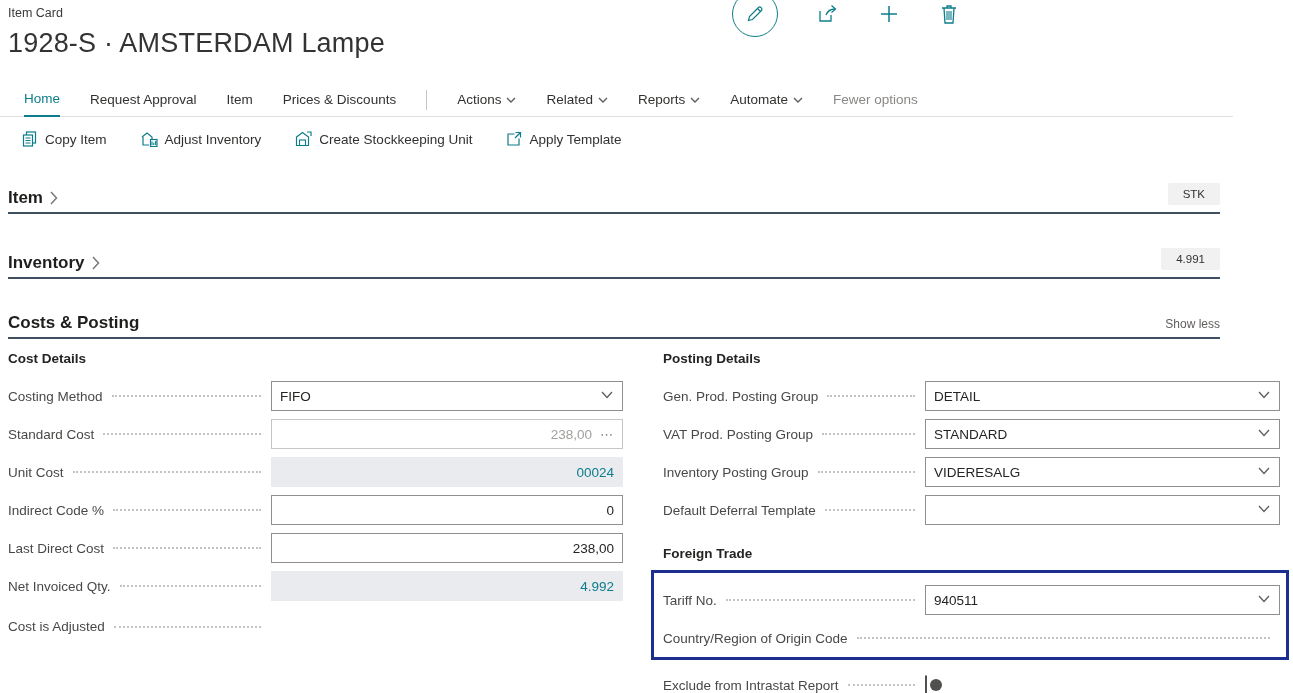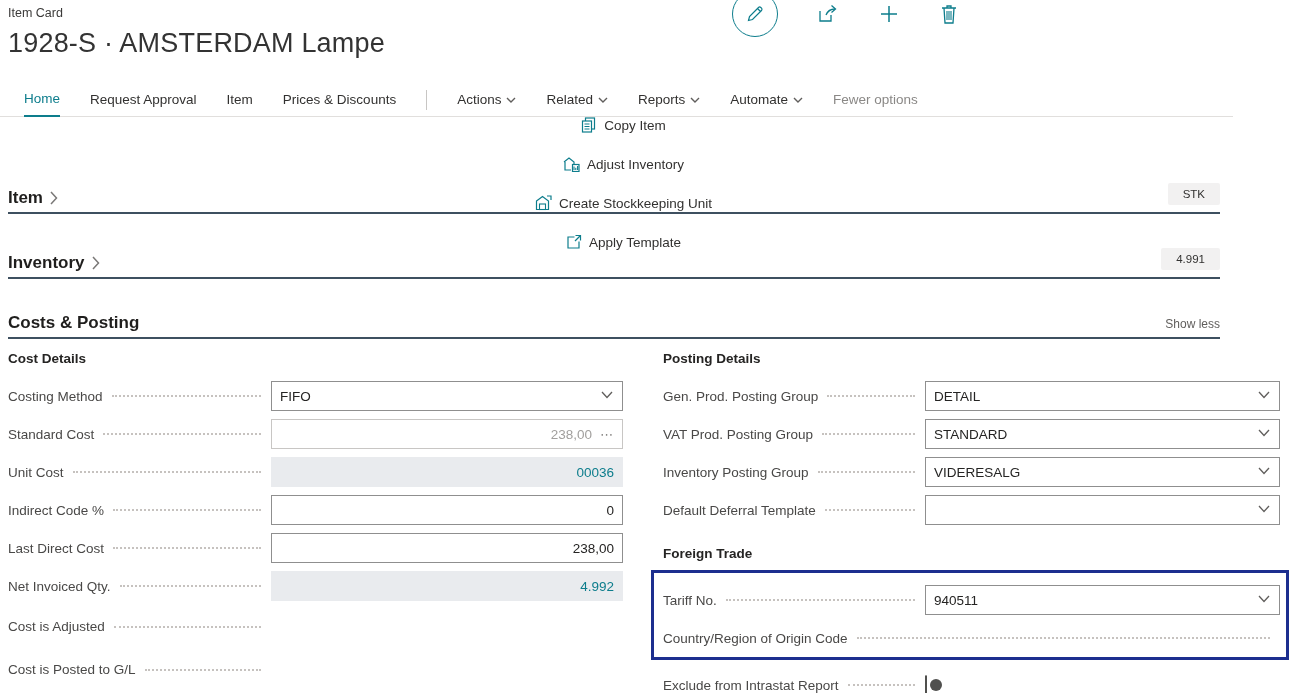--- a/index.html
+++ b/index.html
@@ -23,21 +23,21 @@
     border-bottom:1px solid #e1dfdd; margin-top:24px; }
   .menu-item { font-size:13.5px; color:#323130; cursor:pointer; height:34px; line-height:30px;
     display:flex; align-items:center; gap:5px; white-space:nowrap; }
   .menu-item.active { color:#0d7d8c; border-bottom:2.5px solid #0d7d8c; font-weight:400; }
   .menu-item.muted { color:#8a8886;text-align:right; }
   .menu-divider { width:1px; height:20px; background:#c8c6c4; }
   .chev { width:10px; height:6px; }
   .chev polyline { fill:none; stroke:#605e5c; stroke-width:1.4; }
 
   
-  .ribbon-row { display:flex; align-items:center; gap:23px; padding:0 8px 0 22px; height:44px;flex-direction:column; }
+  .ribbon-row { display:flex; align-items:center; gap:34px; padding:0 8px 0 22px; height:44px; }
   .ribbon-item { display:flex; align-items:center; gap:7px; font-size:13.5px; color:#323130; cursor:pointer; white-space:nowrap; }
   .ribbon-item svg { display:block; }
 
   
   .section { padding:0 13px 0 8px; }
   .sec-head { display:flex; align-items:flex-end; justify-content:space-between; }
   .sec-title { font-size:17px; font-weight:700; color:#1f1e1d; display:flex; align-items:center; gap:6px; cursor:pointer; }
   .sec-title .chevr { width:9px; height:14px; }
   .sec-title .chevr polyline { fill:none; stroke:#7a7877; stroke-width:1.5; }
   .sec-badge { background:#f2f1f1; font-size:11.5px; color:#323130; padding:5px 15px; border-radius:2px; margin-bottom:3px; cursor:pointer; }
@@ -248,21 +248,21 @@
           <span class="assist-edit">⋯</span>
         </div>
           </div>
       </div>
 
       <div class="frow">
         <span class="flabel">Unit Cost</span>
         <span class="dots"></span>
         <div class="ctrl">
             <div class="field-plain">
-          <span class="link-val">00036</span>
+          <span class="link-val">00024</span>
         </div>
           </div>
       </div>
 
       <div class="frow">
         <span class="flabel">Indirect Code %</span>
         <span class="dots"></span>
         <div class="ctrl">
             <div class="field-box">
           <span class="val-right">0</span>
@@ -289,25 +289,20 @@
         </div>
           </div>
       </div>
 
       <div class="frow toggle-row">
         <span class="flabel">Cost is Adjusted</span>
         <span class="dots"></span>
         <div class="ctrl"><span class="toggle on-disabled"><span class="knob"></span></span></div>
       </div>
 
-      <div class="frow toggle-row">
-        <span class="flabel">Cost is Posted to G/L</span>
-        <span class="dots"></span>
-        <div class="ctrl"><span class="toggle on-disabled"><span class="knob"></span></span></div>
-      </div>
     </div>
 
     <div class="col-right">
       <div class="group-heading">Posting Details</div>
 
       <div class="frow">
         <span class="flabel">Gen. Prod. Posting Group</span>
         <span class="dots"></span>
         <div class="ctrl">
             <div class="field-box combo">

